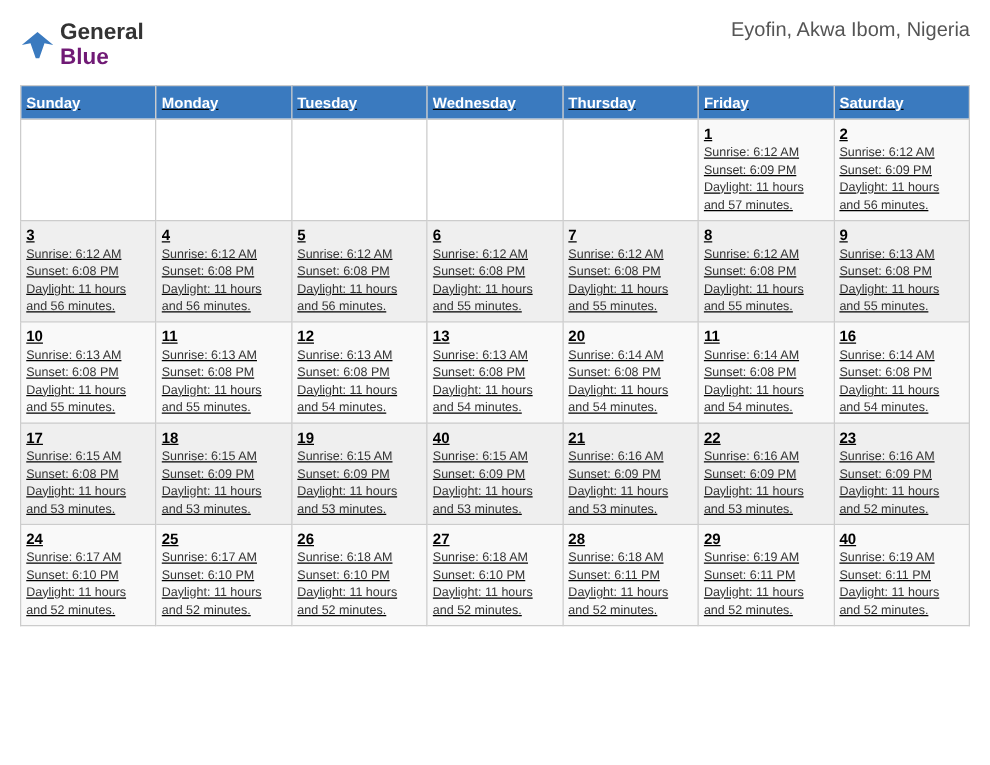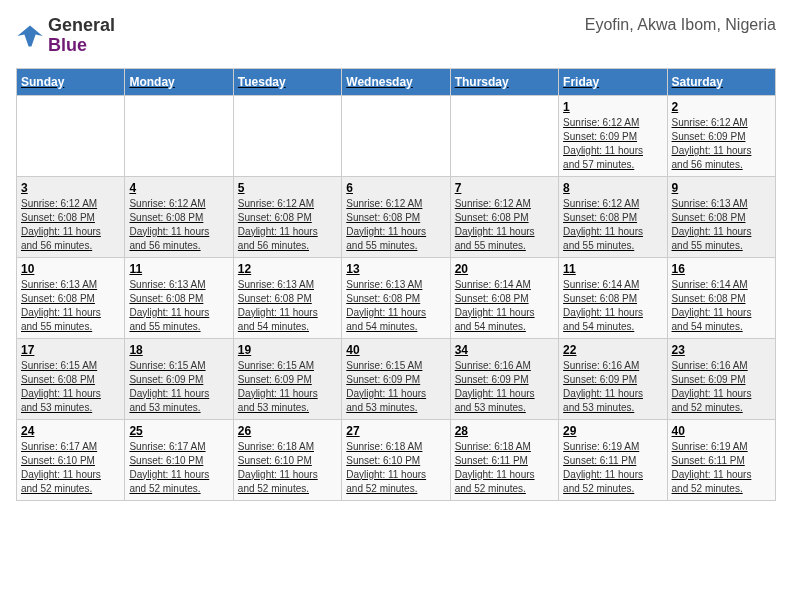--- a/index.html
+++ b/index.html
@@ -266,21 +266,21 @@
 and 53 minutes.</div>
         </td>
         <td>
           <div class="day-num">40</div>
           <div class="day-info" style="white-space: pre-line;">Sunrise: 6:15 AM
 Sunset: 6:09 PM
 Daylight: 11 hours
 and 53 minutes.</div>
         </td>
         <td>
-          <div class="day-num">34</div>
+          <div class="day-num">21</div>
           <div class="day-info" style="white-space: pre-line;">Sunrise: 6:16 AM
 Sunset: 6:09 PM
 Daylight: 11 hours
 and 53 minutes.</div>
         </td>
         <td>
           <div class="day-num">22</div>
           <div class="day-info" style="white-space: pre-line;">Sunrise: 6:16 AM
 Sunset: 6:09 PM
 Daylight: 11 hours

